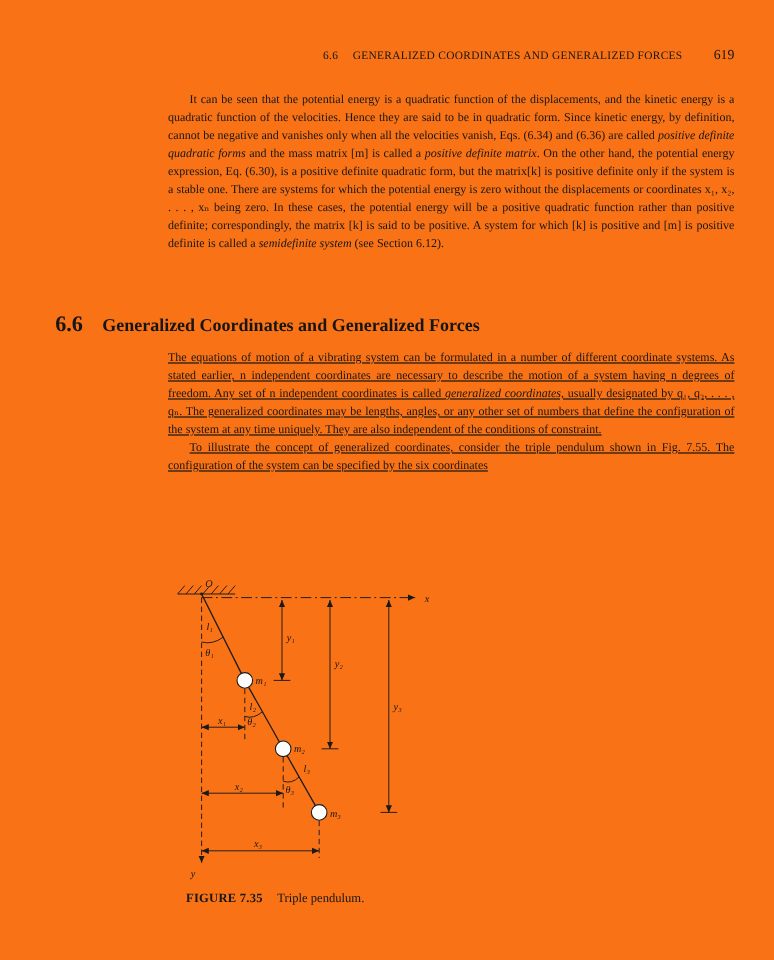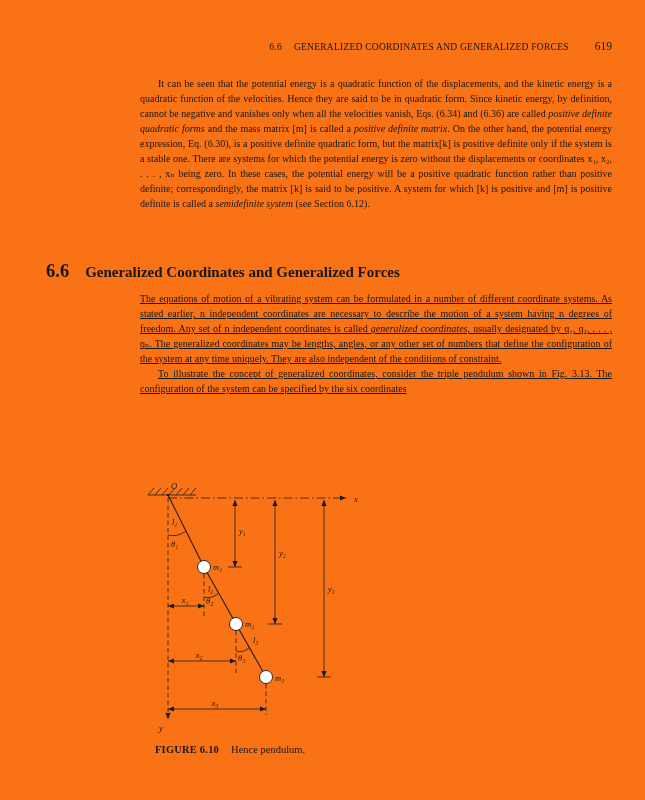--- a/index.html
+++ b/index.html
@@ -58,21 +58,21 @@
 
   <p class="bodytext" id="para1"><span>It can be seen that the potential energy is a quadratic function of the displacements, and the kinetic energy is a quadratic function of the velocities. Hence they are said to be in quadratic form. Since kinetic energy, by definition, cannot be negative and vanishes only when all the velocities vanish, Eqs. (6.34) and (6.36) are called </span><span class="it">positive definite quadratic forms</span><span> and the mass matrix [m] is called a </span><span class="it">positive definite matrix</span><span>. On the other hand, the potential energy expression, Eq. (6.30), is a positive definite quadratic form, but the matrix[k] is positive definite only if the system is a stable one. There are systems for which the potential energy is zero without the displacements or coordinates x₁, x₂, . . . , xₙ being zero. In these cases, the potential energy will be a positive quadratic function rather than positive definite; correspondingly, the matrix [k] is said to be positive. A system for which [k] is positive and [m] is positive definite is called a </span><span class="it">semidefinite system</span><span> (see Section 6.12).</span></p>
 
   <div class="section-heading">
     <span class="sec-num">6.6</span>
     <span class="sec-title">Generalized Coordinates and Generalized Forces</span>
   </div>
 
   <div class="bodytext" id="para23">
     <p class="p2"><span>The equations of motion of a vibrating system can be formulated in a number of different coordinate systems. As stated earlier, n independent coordinates are necessary to describe the motion of a system having n degrees of freedom. Any set of n independent coordinates is called </span><span class="it">generalized coordinates,</span><span> usually designated by q₁, q₂, . . . , qₙ. The generalized coordinates may be lengths, angles, or any other set of numbers that define the configuration of the system at any time uniquely. They are also independent of the conditions of constraint.</span></p>
-    <p class="p3">To illustrate the concept of generalized coordinates, consider the triple pendulum shown in Fig. 3.13. The configuration of the system can be specified by the six coordinates</p>
+    <p class="p3">To illustrate the concept of generalized coordinates, consider the triple pendulum shown in Fig. 7.55. The configuration of the system can be specified by the six coordinates</p>
   </div>
 
   <div class="figure-wrap">
     <svg width="240" height="268" viewBox="0 0 240 268">
       <defs>
         <marker id="arr" viewBox="0 0 8 8" refX="6" refY="4" markerWidth="8" markerHeight="8" orient="auto-start-reverse" markerUnits="userSpaceOnUse">
           <path d="M0,1.4 L6,4 L0,6.6 Z" fill="#1a1a1a"></path>
         </marker>
       </defs>
 
@@ -145,16 +145,16 @@
       <circle class="mass" cx="66" cy="90" r="6.5"></circle>
       <circle class="mass" cx="98" cy="147" r="6.5"></circle>
       <circle class="mass" cx="128" cy="200" r="6.5"></circle>
       <text class="lbl" x="75" y="93">m₁</text>
       <text class="lbl" x="107" y="150">m₂</text>
       <text class="lbl" x="137" y="204">m₃</text>
     </svg>
   </div>
 
   <div class="caption">
-    <span class="cap-label">FIGURE 6.10</span><span class="cap-text">Hence pendulum.</span>
+    <span class="cap-label">FIGURE 7.35</span><span class="cap-text">Triple pendulum.</span>
   </div>
 
 </div>
 
 </body></html>

